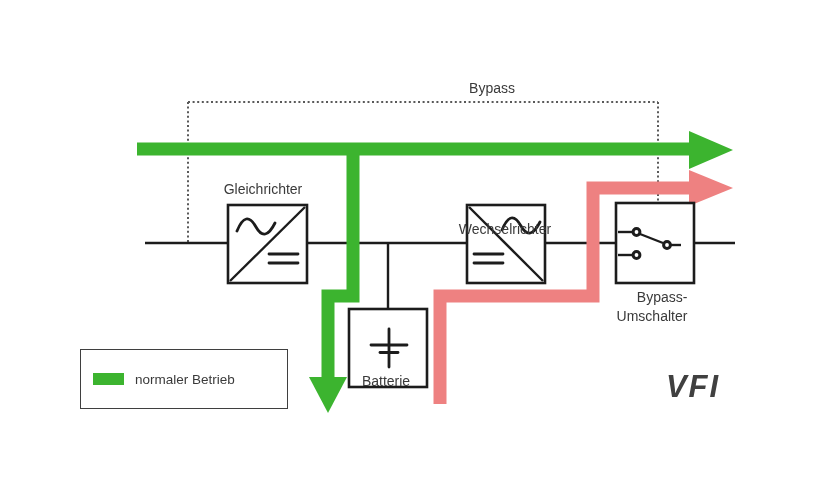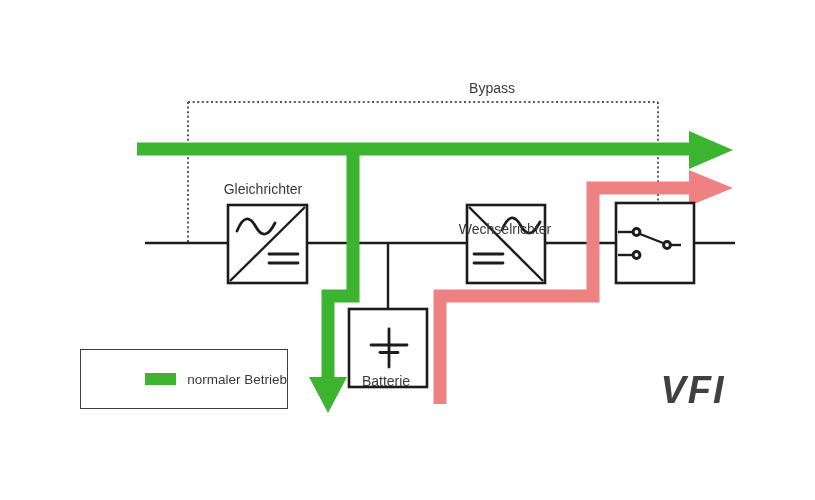--- a/index.html
+++ b/index.html
@@ -17,27 +17,27 @@
   .green-stroke{stroke:var(--c-green,#3cb42f);stroke-width:13;fill:none;stroke-linejoin:miter;}
   .green-fill{fill:var(--c-green,#3cb42f);}
   .red-stroke{stroke:var(--c-red,#ee8181);stroke-width:13;fill:none;stroke-linejoin:miter;}
   .red-fill{fill:var(--c-red,#ee8181);}
 
   .lbl{
     position:absolute;color:var(--c-text,#3a3a3a);font-size:14px;
     transform:translateX(-50%);white-space:nowrap;text-align:right;line-height:19px;
   }
   .vfi{
-    position:absolute;color:#404040;font-size:38px;font-weight:bold;font-style:italic;
+    position:absolute;color:#404040;font-size:31px;font-weight:bold;font-style:italic;
     transform:translateX(-50%);letter-spacing:2px;
   }
   .legend{
     position:absolute;left:80px;top:349px;width:208px;height:60px;
     border:1.5px solid #3f3f3f;background:#fff;box-sizing:border-box;
-    display:flex;flex-direction:column;justify-content:center;gap:10px;padding-left:12px;align-items:flex-end;
+    display:flex;flex-direction:column;justify-content:center;gap:10px;padding-left:12px;
   }
   .legend-row{display:flex;align-items:center;gap:11px;}
   .legend-swatch{width:31px;height:12px;}
   .legend-swatch.green{background:var(--c-green,#3cb42f);}
   .legend-swatch.red{background:var(--c-red,#ee8181);}
   .legend-label{color:var(--c-text,#3a3a3a);font-size:13.5px;}
 </style>
 </head>
 <body>
 
@@ -105,20 +105,24 @@
         <circle class="node" cx="636.5" cy="255" r="3.4"></circle>
         <circle class="node" cx="667" cy="245" r="3.4"></circle>
       </g>
     </g>
   </svg>
 
   <div class="lbl" style="left:492px;top:79px;">Bypass</div>
   <div class="lbl" style="left:263px;top:180px;">Gleichrichter</div>
   <div class="lbl" style="left:505px;top:172px;margin-top:48px;">Wechselrichter</div>
   <div class="lbl" style="left:386px;top:372px;">Batterie</div>
+  <div class="lbl" style="left:652px;top:288px;">
+    <span>Bypass-</span><br>
+    <span>Umschalter</span>
+  </div>
   <div class="vfi" style="left:693px;top:369px;">VFI</div>
 
   <div class="legend">
     <div class="legend-row">
       <span class="legend-swatch green"></span>
       <span class="legend-label">normaler Betrieb</span>
     </div>
   </div>
 
 </div>

